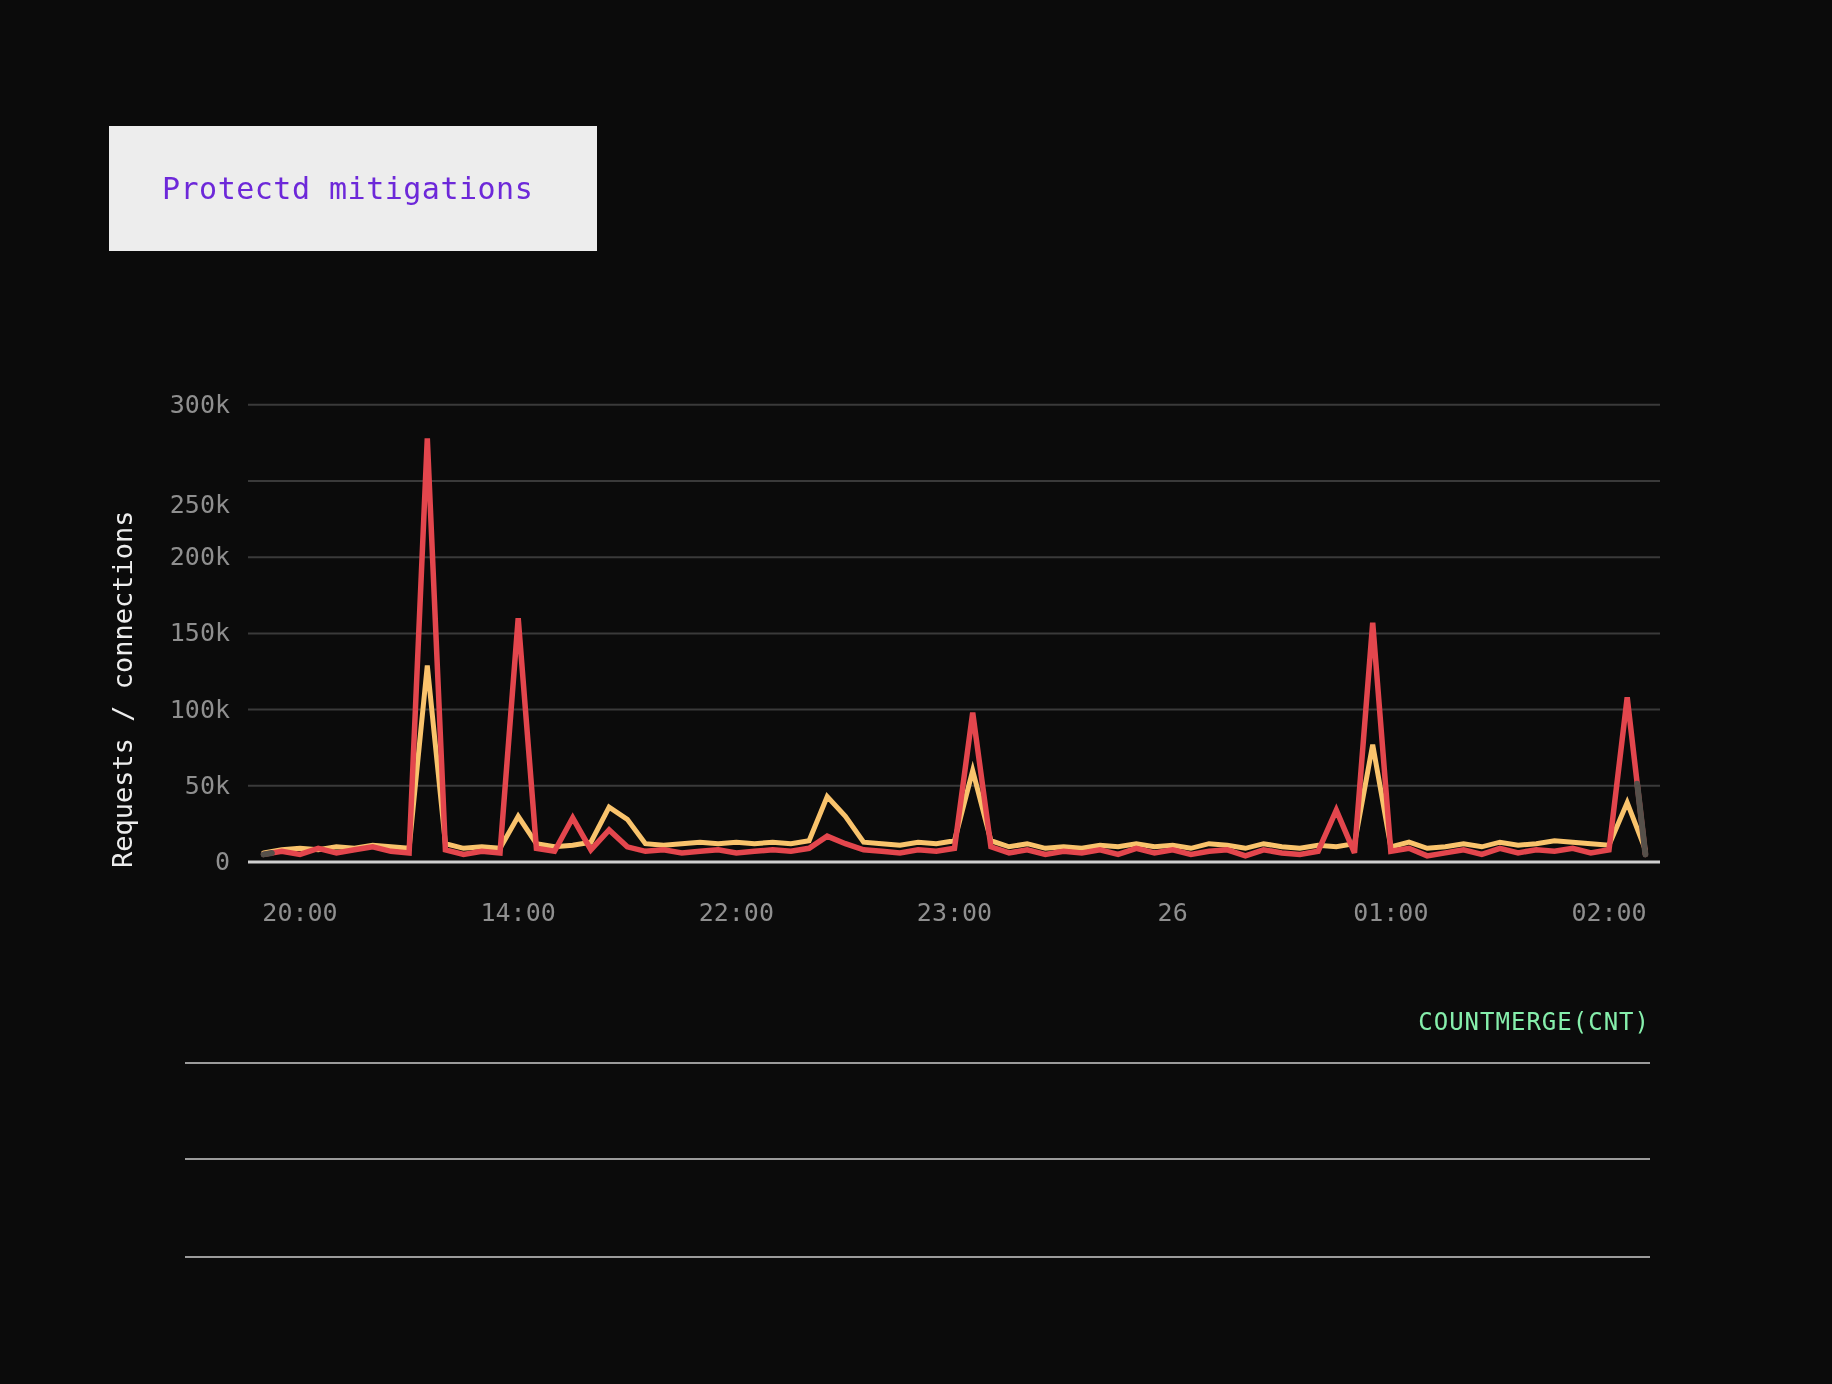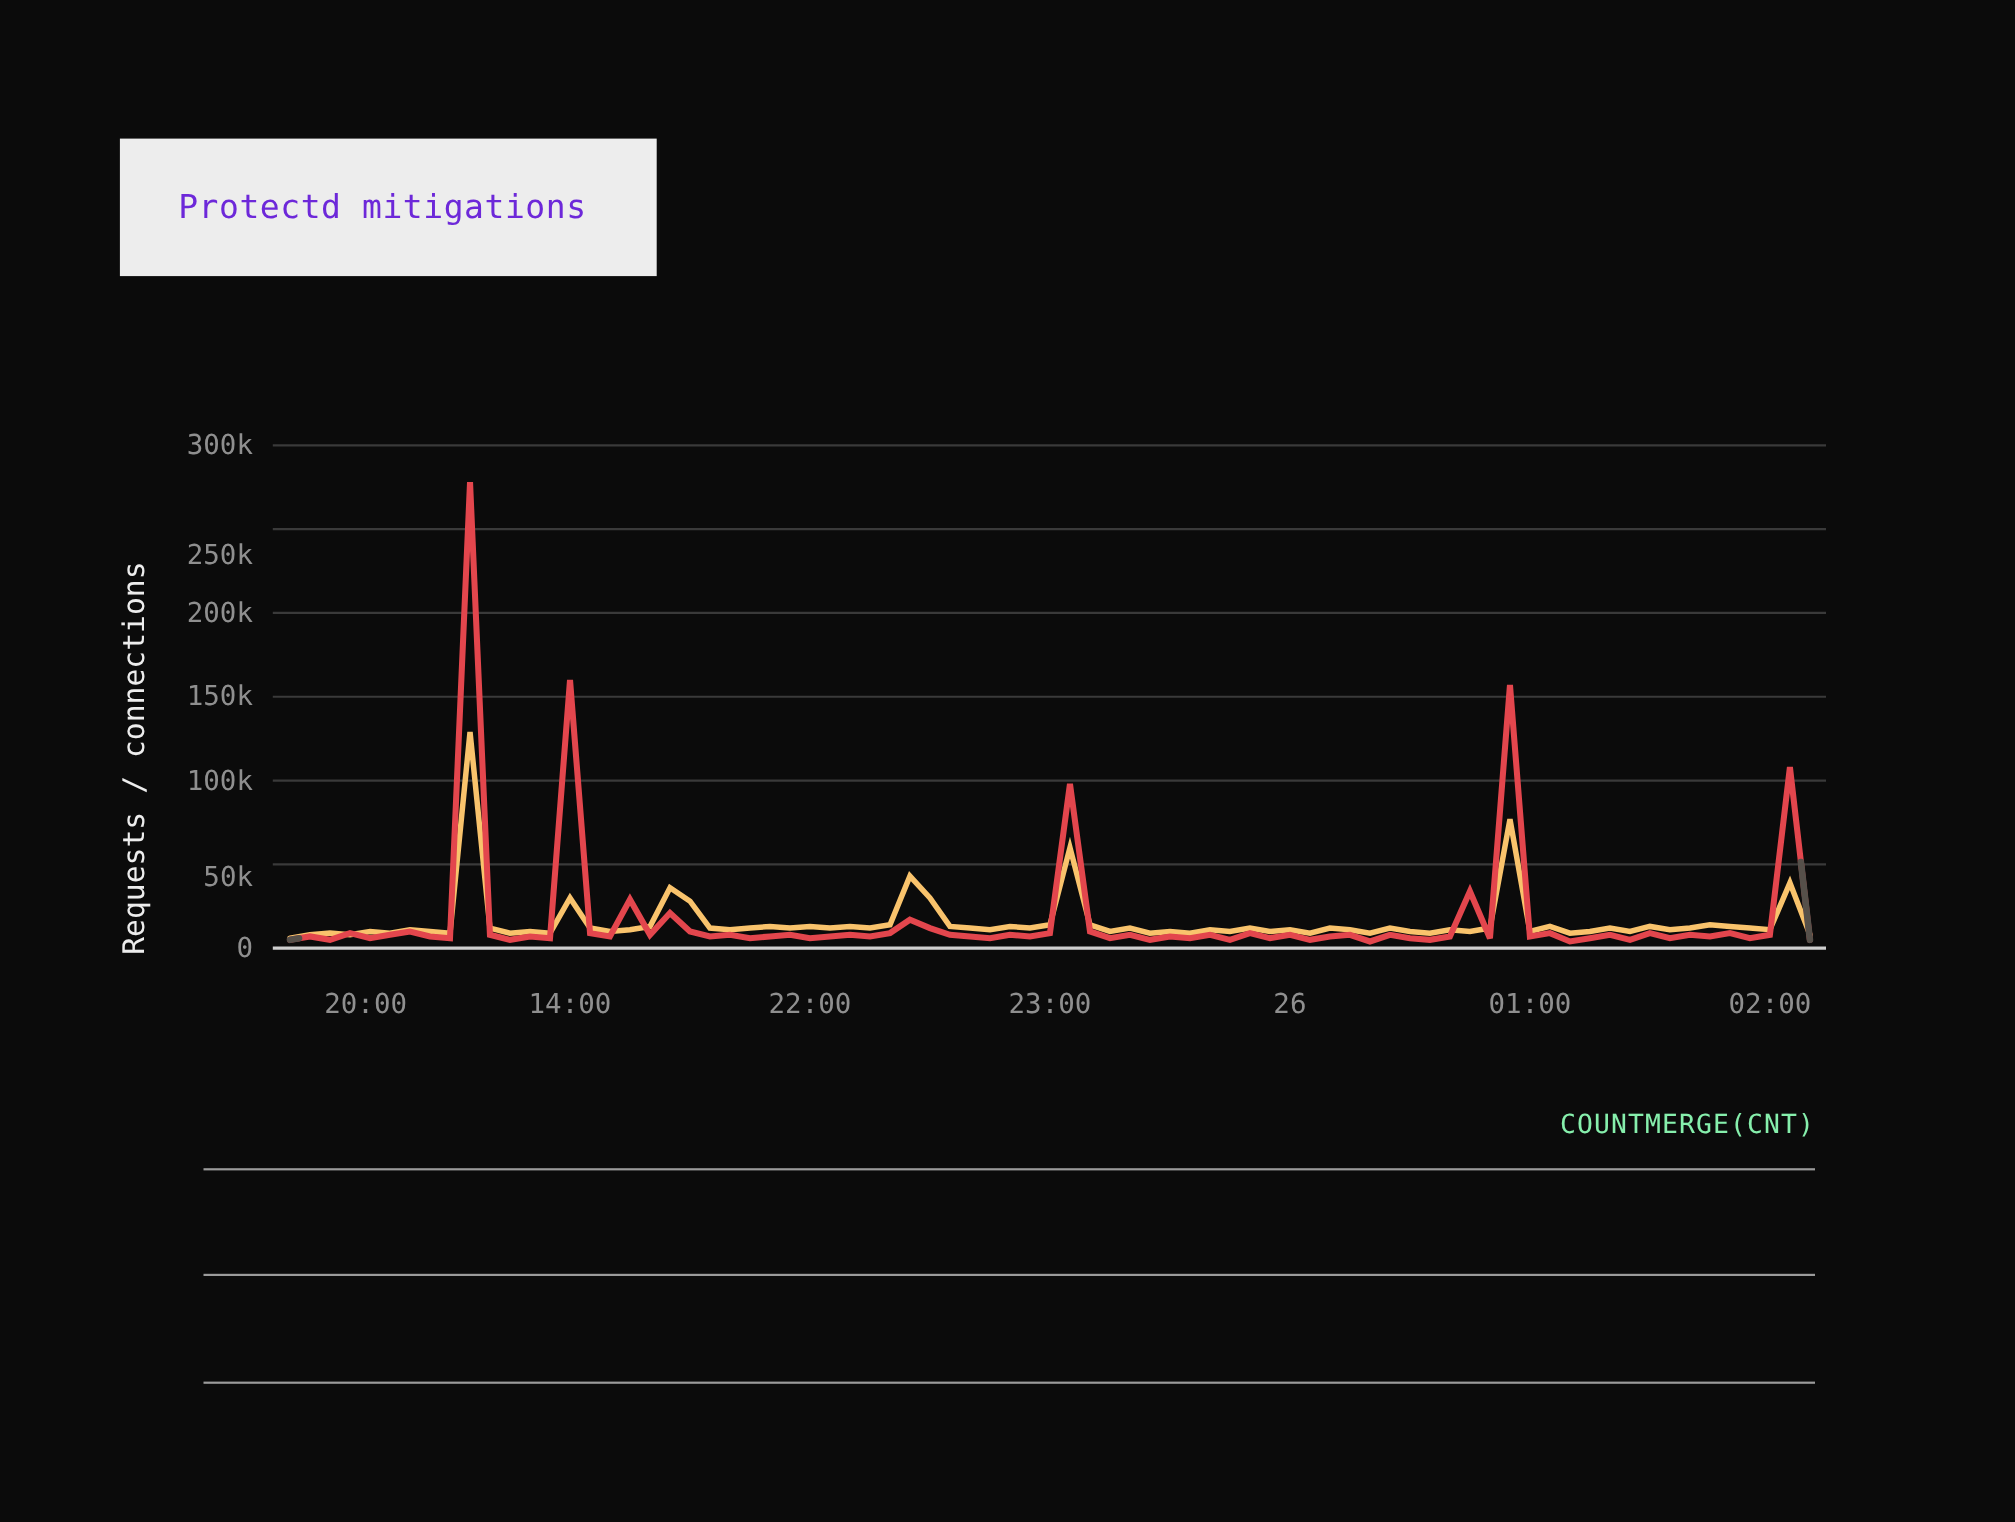--- a/index.html
+++ b/index.html
@@ -52,29 +52,29 @@
     <g id="series-lines">
         <polyline points="263.6,852.9 281.8,849.8 300.0,848.3 318.2,849.8 336.4,846.8 354.5,848.3 372.7,845.2 390.9,846.8 409.1,848.3 427.3,665.4 445.4,843.7 463.6,848.3 481.8,846.8 500.0,848.3 518.2,816.3 536.4,843.7 554.5,846.8 572.7,845.2 590.9,842.2 609.1,807.1 627.3,819.3 645.4,843.7 663.6,845.2 681.8,843.7 700.0,842.2 718.2,843.7 736.3,842.2 754.5,843.7 772.7,842.2 790.9,843.7 809.1,840.7 827.2,796.5 845.4,816.3 863.6,842.2 881.8,843.7 900.0,845.2 918.1,842.2 936.3,843.7 954.5,840.7 972.7,770.6 990.9,840.7 1009.1,846.8 1027.2,843.7 1045.4,848.3 1063.6,846.8 1081.8,848.3 1100.0,845.2 1118.1,846.8 1136.3,843.7 1154.5,846.8 1172.7,845.2 1190.9,848.3 1209.0,843.7 1227.2,845.2 1245.4,848.3 1263.6,843.7 1281.8,846.8 1299.9,848.3 1318.1,845.2 1336.3,846.8 1354.5,843.7 1372.7,744.7 1390.8,846.8 1409.0,842.2 1427.2,848.3 1445.4,846.8 1463.6,843.7 1481.8,846.8 1499.9,842.2 1518.1,845.2 1536.3,843.7 1554.5,840.7 1572.7,842.2 1590.8,843.7 1609.0,845.2 1627.2,802.6 1645.4,849.8" fill="none" stroke="#f9c36c" stroke-width="5" stroke-linecap="round"></polyline>
         <polyline points="263.6,854.4 281.8,851.3 300.0,854.4 318.2,848.3 336.4,852.9 354.5,849.8 372.7,846.8 390.9,851.3 409.1,852.9 427.3,438.3 445.4,849.8 463.6,854.4 481.8,851.3 500.0,852.9 518.2,618.2 536.4,848.3 554.5,851.3 572.7,817.8 590.9,849.8 609.1,830.0 627.3,846.8 645.4,851.3 663.6,849.8 681.8,852.9 700.0,851.3 718.2,849.8 736.3,852.9 754.5,851.3 772.7,849.8 790.9,851.3 809.1,848.3 827.2,836.1 845.4,843.7 863.6,849.8 881.8,851.3 900.0,852.9 918.1,849.8 936.3,851.3 954.5,848.3 972.7,712.6 990.9,846.8 1009.1,852.9 1027.2,849.8 1045.4,854.4 1063.6,851.3 1081.8,852.9 1100.0,849.8 1118.1,854.4 1136.3,848.3 1154.5,852.9 1172.7,849.8 1190.9,854.4 1209.0,851.3 1227.2,849.8 1245.4,855.9 1263.6,849.8 1281.8,852.9 1299.9,854.4 1318.1,851.3 1336.3,810.2 1354.5,852.9 1372.7,622.7 1390.8,851.3 1409.0,848.3 1427.2,855.9 1445.4,852.9 1463.6,849.8 1481.8,854.4 1499.9,848.3 1518.1,852.9 1536.3,849.8 1554.5,851.3 1572.7,848.3 1590.8,852.9 1609.0,849.8 1627.2,697.4 1645.4,854.4" fill="none" stroke="#e3464d" stroke-width="5.5" stroke-linecap="round"></polyline>
         <line x1="263.6383333333333" y1="854.38" x2="271.8197083333333" y2="853.0083999999999" stroke="#56504a" stroke-width="6" stroke-linecap="round"></line>
         <line x1="1637.2002916666665" y1="783.7426" x2="1645.3816666666667" y2="854.38" stroke="#56504a" stroke-width="6" stroke-linecap="round"></line>
       </g>
   </svg>
 
   <div id="y-ticks">
       <div class="ytick" style="left: 120px; top: 846px;">0</div>
-      <div class="ytick" style="left: 120px; top: 769.8px; margin-top: 11px;">50k</div>
+      <div class="ytick" style="left: 120px; top: 769.8px;">50k</div>
       <div class="ytick" style="left: 120px; top: 693.6px;">100k</div>
       <div class="ytick" style="left: 120px; top: 617.4px;">150k</div>
       <div class="ytick" style="left: 120px; top: 541.2px;">200k</div>
       <div class="ytick" style="left: 120px; top: 489px;">250k</div>
       <div class="ytick" style="left: 120px; top: 388.8px;">300k</div>
     </div>
   <div id="x-ticks">
-      <div class="xtick" style="left: 230px; top: 897px; text-align: right;">20:00</div>
+      <div class="xtick" style="left: 230px; top: 897px;">20:00</div>
       <div class="xtick" style="left: 448.17px; top: 897px;">14:00</div>
       <div class="xtick" style="left: 666.34px; top: 897px;">22:00</div>
       <div class="xtick" style="left: 884.51px; top: 897px;">23:00</div>
       <div class="xtick" style="left: 1102.68px; top: 897px;">26</div>
       <div class="xtick" style="left: 1320.85px; top: 897px;">01:00</div>
       <div class="xtick" style="left: 1539.02px; top: 897px;">02:00</div>
     </div>
 
   <div class="legend-header">COUNTMERGE(CNT)</div>
   <div class="divider" style="top:1062px"></div>

